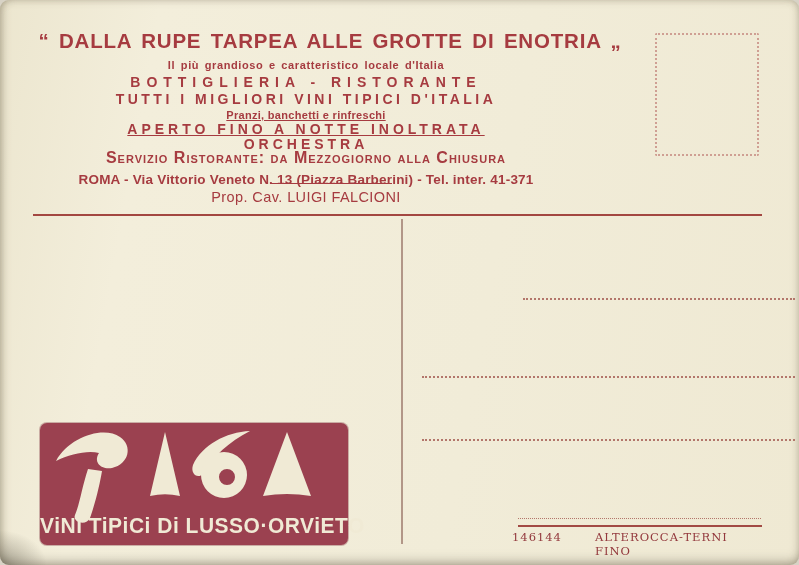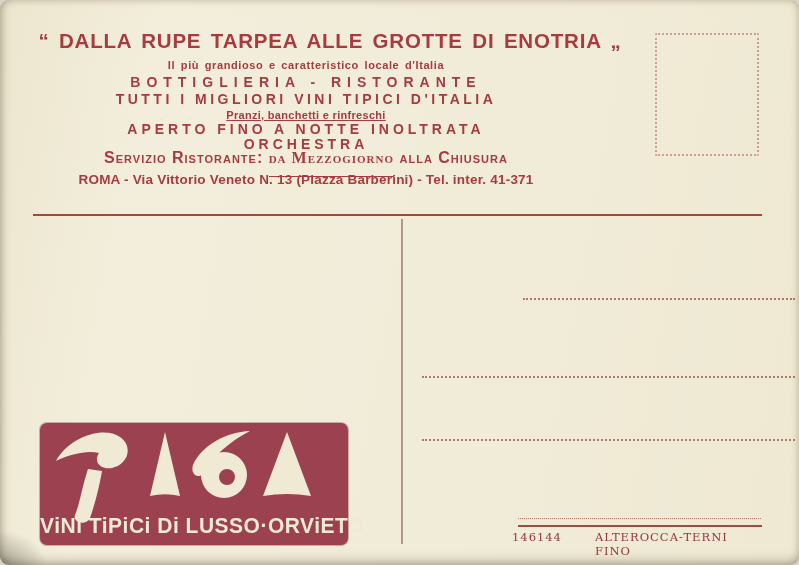--- a/index.html
+++ b/index.html
@@ -16,24 +16,24 @@
       inset 0 5px 8px -5px rgba(120,108,85,.30),
       inset 0 -9px 12px -7px rgba(105,98,80,.55);
   }
   .hline{position:absolute;line-height:1.1;white-space:nowrap;color:var(--ink);}
   .hdr{left:0;width:612px;text-align:center;}
   .title{top:30px;font-size:20.5px;font-weight:bold;letter-spacing:.8px;word-spacing:3px;padding-left:24px;}
   .subtitle{top:59px;font-size:11px;font-weight:bold;letter-spacing:.6px;word-spacing:2px;}
   .bottiglieria{top:75px;font-size:14px;font-weight:bold;letter-spacing:6px;}
   .vini{top:92px;font-size:14px;font-weight:bold;letter-spacing:3.5px;}
   .pranzi{top:109px;font-size:11px;font-weight:bold;letter-spacing:.3px;text-decoration:underline;}
-  .aperto{top:122px;font-size:14px;font-weight:bold;letter-spacing:4px;}
+  .aperto{top:122px;font-size:14px;font-weight:bold;letter-spacing:4px;text-decoration:underline;}
   .orchestra{top:137px;font-size:14px;font-weight:bold;letter-spacing:4px;}
   .servizio{top:149px;font-size:16px;font-weight:bold;font-variant:small-caps;letter-spacing:1px;}
-  .servizio .ul{border-bottom:1.5px solid var(--ink);padding-bottom:10px;font-family:Liberation Serif, serif;}
+  .servizio .ul{border-bottom:1.5px solid var(--ink);padding-bottom:17px;}
   .street{top:173px;font-size:13.5px;font-weight:bold;letter-spacing:.2px;}
   .prop{top:190px;font-size:14.5px;letter-spacing:.4px;}
   .rule{position:absolute;left:33px;top:214px;width:729px;height:2px;background:#a34741;}
   .stamp{position:absolute;left:655px;top:33px;width:100px;height:119px;
          border:2px dotted #cf9f93;border-radius:2px;}
   .vdivider{position:absolute;left:401px;top:219px;width:2px;height:325px;
             background:#9c7a6c;opacity:.75;}
   .dotline{position:absolute;height:0;border-top:2px dotted #b3766b;}
   .dl1{left:523px;top:298px;width:272px;}
   .dl2{left:422px;top:376px;width:373px;}
@@ -63,20 +63,21 @@
   <div class="hline hdr bottiglieria">BOTTIGLIERIA - RISTORANTE</div>
   <div class="hline hdr subtitle">Il più grandioso e caratteristico locale d'Italia</div>
   <div class="hline hdr vini">TUTTI I MIGLIORI VINI TIPICI D'ITALIA</div>
   <div class="hline hdr pranzi">Pranzi, banchetti e rinfreschi</div>
   <div class="hline hdr aperto">APERTO FINO A NOTTE INOLTRATA</div>
   <div class="hline hdr orchestra">ORCHESTRA</div>
   <div class="hline hdr servizio">
     <span>Servizio Ristorante: </span><span class="ul">da Mezzogiorno</span><span> alla Chiusura</span>
   </div>
   <div class="hline hdr street">ROMA - Via Vittorio Veneto N. 13 (Piazza Barberini) - Tel. inter. 41-371</div>
+  <div class="hline hdr prop">Prop. Cav. LUIGI FALCIONI</div>
 
   <div class="stamp"></div>
 
   <div class="rule"></div>
   <div class="vdivider"></div>
 
   <div class="dotline dl1"></div>
   <div class="dotline dl2"></div>
   <div class="dotline dl3"></div>
 

